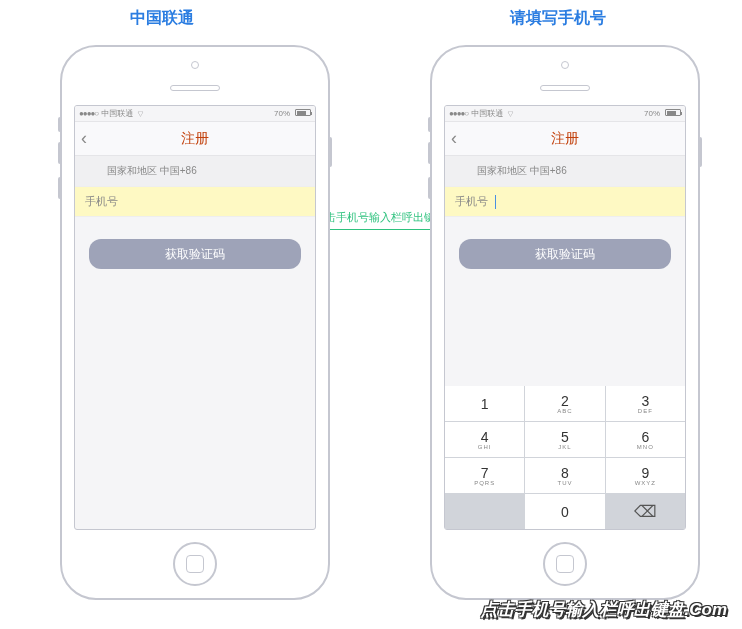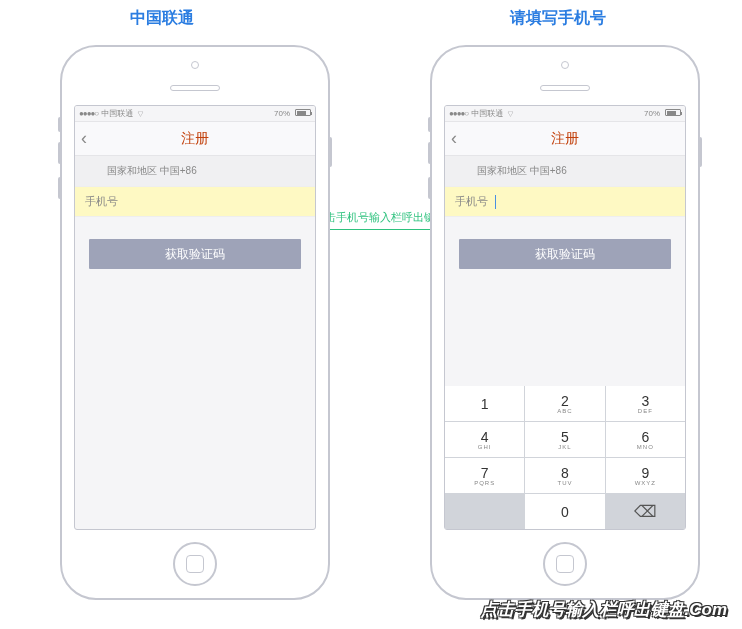--- a/index.html
+++ b/index.html
@@ -44,21 +44,21 @@
 .nav-title { font-size: 14px; color: #c2410c; }
 
 .form-area { background: #f5f5f7; }
 .row { background: #fef9c3; border-bottom: 1px solid #eee; padding: 8px 10px; font-size: 11px; color: #666; display: flex; align-items: center; }
 .row-region { background: #f0f0f2; color: #888; font-size: 10px; padding-left: 32px; }
 .row-phone { height: 30px; }
 .row-label { color: #888; min-width: 38px; }
 .row-input { border: none; outline: none; font-size: 11px; color: #bbb; flex: 1; }
 .cursor { display: inline-block; width: 1px; height: 14px; background: #4a90e2; margin-left: 2px; }
 
-.verify-btn { margin: 22px 14px; height: 30px; background: #9ea3b8; color: #fff; font-size: 12px; display: flex; align-items: center; justify-content: center; border-radius: 1px; }
+.verify-btn { margin: 22px 14px; height: 30px; background: #9ea3b8; color: #fff; font-size: 12px; display: flex; align-items: center; justify-content: center; border-radius: 12px; }
 
 .keyboard { position: absolute; bottom: 0; left: 0; right: 0; background: #d1d4da; display: grid; grid-template-columns: 1fr 1fr 1fr; gap: 1px; }
 .key { background: #fff; height: 35px; display: flex; flex-direction: column; align-items: center; justify-content: center; font-size: 14px; color: #333; }
 .key-num { font-size: 14px; line-height: 1; }
 .key-letters { font-size: 6px; color: #888; letter-spacing: 1px; }
 .key-gray { background: #d1d4da; }
 .backspace { font-size: 16px; color: #555; }
 
 .connector { position: absolute; top: 210px; left: 325px; width: 110px; display: flex; flex-direction: column; align-items: center; }
 .connector-label { font-size: 11px; color: #2ec27e; margin-bottom: 4px; white-space: nowrap; }

